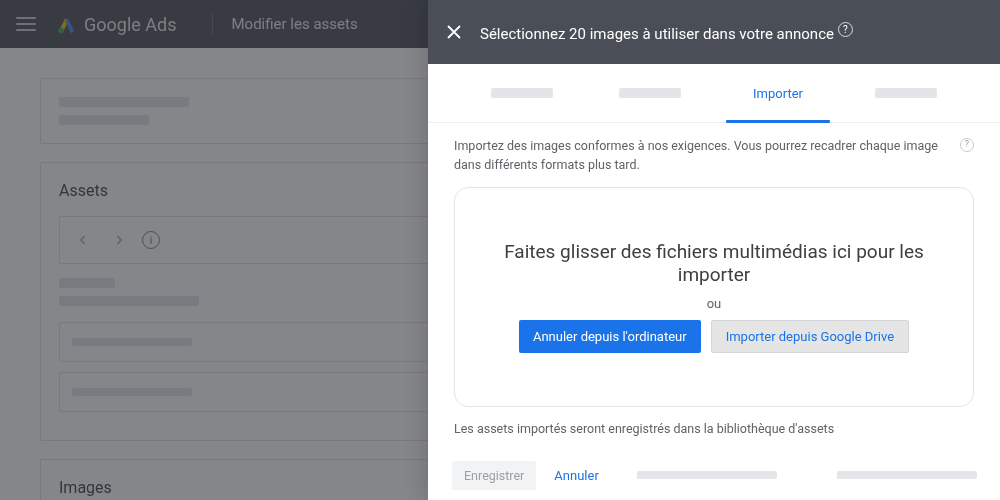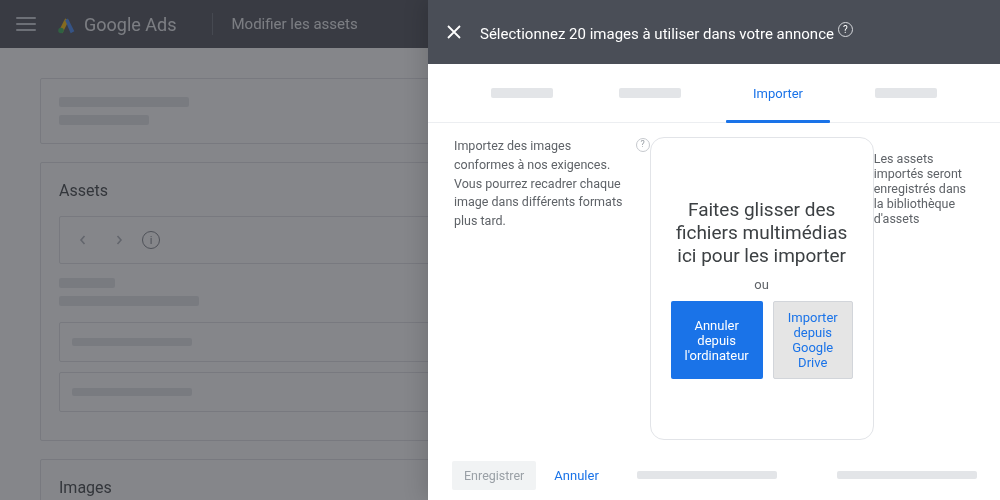--- a/index.html
+++ b/index.html
@@ -30,21 +30,21 @@
 .modal{position:absolute;top:0;right:0;width:572px;height:500px;background:#fff;box-shadow:-4px 0 20px rgba(0,0,0,0.15);display:flex;flex-direction:column}
 .modal-header{height:64px;background:#4a4e57;display:flex;align-items:center;padding:0 14px;color:#fff}
 .close-x{width:24px;height:24px;display:flex;align-items:center;justify-content:center;color:#fff;margin-right:14px;cursor:pointer}
 .modal-title{font-size:15px;color:#fff;flex:1}
 .help-circ{width:15px;height:15px;border:1.3px solid #d6d8dc;border-radius:50%;display:inline-flex;align-items:center;justify-content:center;font-size:10px;margin-left:4px;vertical-align:super}
 .tabs{height:59px;display:flex;border-bottom:1px solid #eceef1;padding:0 30px}
 .tab{flex:1;display:flex;align-items:center;justify-content:center;font-size:13px;color:#5f6368;position:relative}
 .tab.active{color:#1a73e8}
 .tab.active::after{content:'';position:absolute;bottom:-1px;left:12px;right:12px;height:3px;background:#1a73e8;border-radius:1px}
 .tab-skel{width:62px;height:10px;background:#e3e5e8;border-radius:2px}
-.modal-body{flex:1;padding:14px 26px 10px;overflow:auto;display:flex;flex-direction:row}
+.modal-body{flex:1;padding:14px 26px 10px;overflow:auto;display:flex;flex-direction:column}
 .intro{font-size:12.5px;color:#5f6368;line-height:1.5;margin-bottom:12px;position:relative;padding-right:18px}
 .intro .help-s{position:absolute;right:0;top:1px;width:14px;height:14px;border:1.2px solid #c6c9ce;border-radius:50%;display:flex;align-items:center;justify-content:center;font-size:9px;color:#9aa0a6}
 .dropzone{border:1px solid #e2e4e8;border-radius:14px;flex:1;display:flex;flex-direction:column;align-items:center;justify-content:center;padding:30px 20px;min-height:220px}
 .drop-title{font-size:19px;color:#3c4043;margin-bottom:10px;text-align:center;font-weight:400}
 .drop-or{font-size:13px;color:#5f6368;margin-bottom:9px}
 .drop-btns{display:flex;gap:10px}
 .btn-primary{background:#1a73e8;color:#fff;border:none;padding:8px 14px;font-size:13px;border-radius:2px;cursor:pointer}
 .btn-outline{background:#e5e5e5;color:#1a73e8;border:1px solid #d2d5da;padding:8px 14px;font-size:13px;border-radius:2px;cursor:pointer}
 .note{font-size:12.5px;color:#5f6368;margin-top:14px}
 .hr{height:1px;background:#e4e6e9;margin-top:10px}

